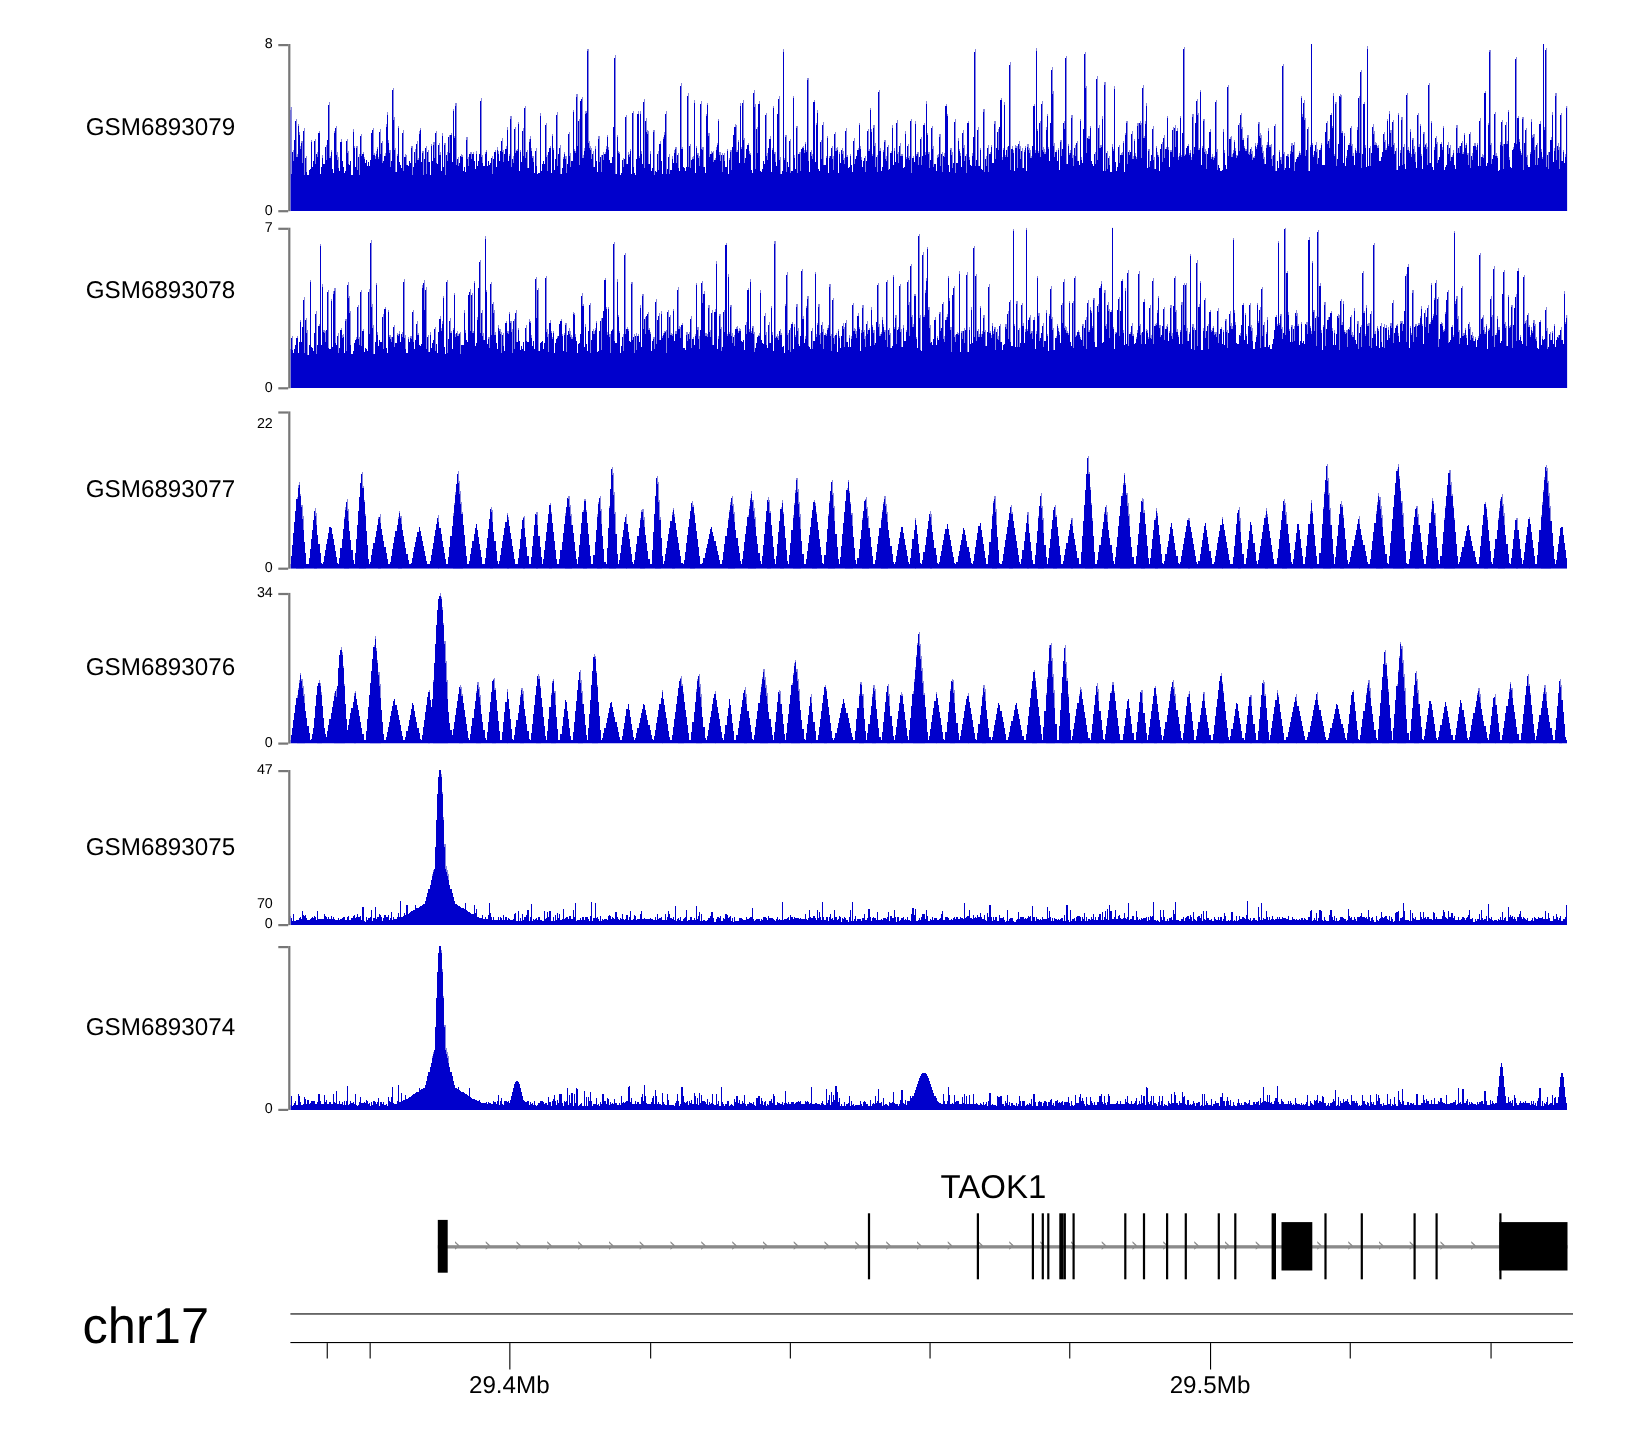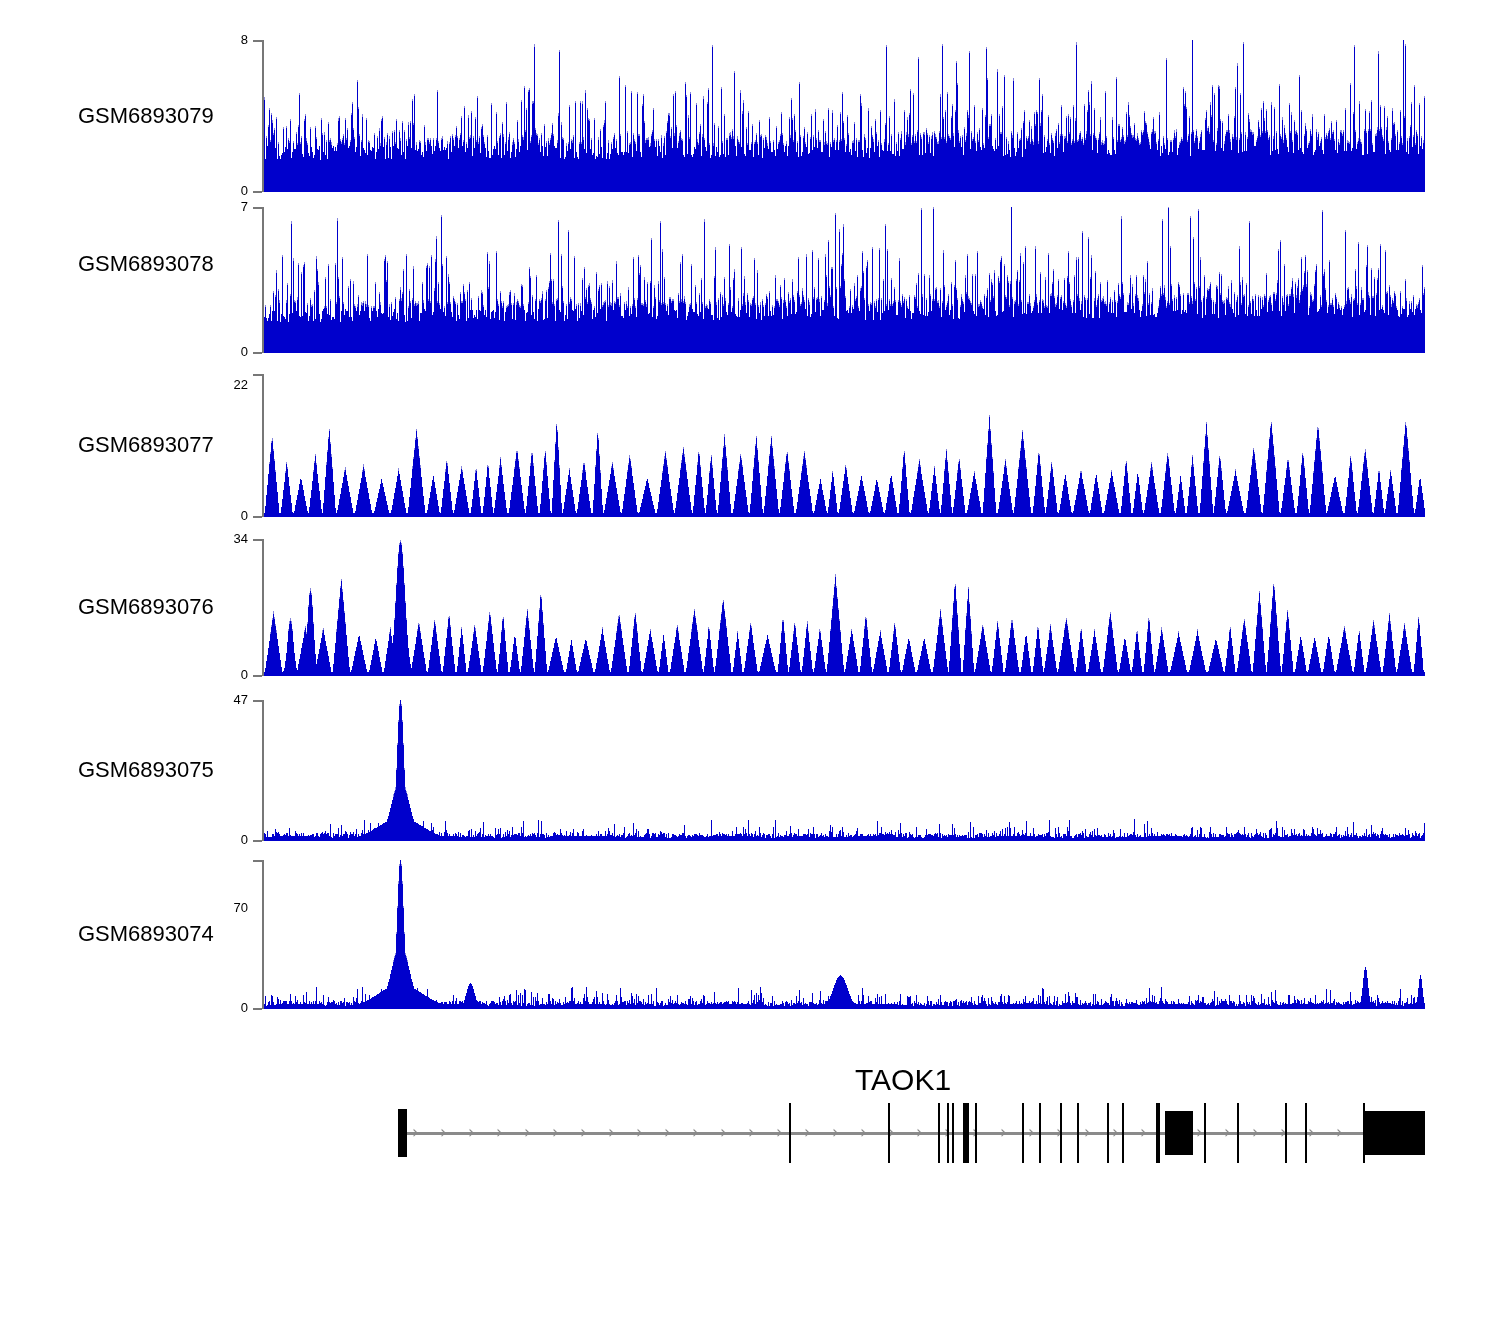--- a/index.html
+++ b/index.html
@@ -111,21 +111,21 @@
             <path d="M129.55,141V94.35 M130.55,141V90.72 M131.55,141V87.41 M132.55,141V67.72 M133.55,141V42.94 M134.55,141V20.04 M135.55,141V3.73 M136.55,141V-2.20 M137.55,141V3.73 M138.55,141V20.04 M139.55,141V42.94 M140.55,141V67.72 M141.55,141V87.41 M142.55,141V90.72 M143.55,141V94.35 " stroke="#8888DD" stroke-width="1" fill="none"></path>
             <path d="M0,141V132.94 M1,141V134.44 M2,141V136.94 M3,141V130.99 M4,141V137.37 M5,141V136.89 M6,141V136.76 M7,141V136.59 M8,141V134.24 M9,141V133.73 M10,141V135.81 M11,141V128.53 M12,141V132.05 M13,141V132.88 M14,141V131.71 M15,141V134.32 M16,141V136.32 M17,141V135.93 M18,141V135.68 M19,141V134.53 M20,141V133.98 M21,141V134.54 M22,141V133.03 M23,141V133.37 M24,141V136.04 M25,141V128.39 M26,141V135.42 M27,141V135.86 M28,141V135.80 M29,141V135.84 M30,141V135.80 M31,141V131.19 M32,141V133.13 M33,141V133.68 M34,141V135.80 M35,141V133.89 M36,141V135.80 M37,141V132.52 M38,141V135.87 M39,141V133.34 M40,141V135.90 M41,141V136.11 M42,141V136.05 M43,141V135.91 M44,141V134.91 M45,141V135.96 M46,141V135.02 M47,141V134.58 M48,141V133.50 M49,141V133.92 M50,141V136.72 M51,141V136.25 M52,141V133.22 M53,141V132.74 M54,141V136.43 M55,141V136.64 M56,141V134.25 M57,141V132.90 M58,141V131.74 M59,141V134.14 M60,141V133.32 M61,141V130.82 M62,141V133.52 M63,141V133.38 M64,141V133.05 M65,141V136.38 M66,141V124.10 M67,141V136.87 M68,141V137.84 M69,141V133.21 M70,141V136.05 M71,141V134.28 M72,141V134.48 M73,141V133.89 M74,141V127.64 M75,141V137.46 M76,141V134.87 M77,141V124.84 M78,141V135.78 M79,141V133.88 M80,141V133.57 M81,141V131.17 M82,141V132.08 M83,141V133.79 M84,141V137.65 M85,141V134.52 M86,141V131.72 M87,141V134.08 M88,141V133.58 M89,141V131.81 M90,141V136.38 M91,141V134.21 M92,141V129.37 M93,141V136.68 M94,141V133.90 M95,141V135.64 M96,141V135.71 M97,141V133.27 M98,141V130.02 M99,141V133.55 M100,141V119.51 M101,141V133.68 M102,141V133.21 M103,141V132.73 M104,141V130.09 M105,141V131.70 M106,141V122.61 M107,141V130.60 M108,141V130.03 M109,141V129.45 M110,141V128.34 M111,141V128.26 M112,141V127.65 M113,141V127.03 M114,141V122.55 M115,141V125.80 M116,141V125.18 M117,141V124.57 M118,141V123.97 M119,141V123.38 M120,141V122.81 M121,141V122.25 M122,141V121.71 M123,141V119.28 M124,141V115.83 M125,141V112.14 M126,141V108.28 M127,141V104.34 M128,141V100.39 M129,141V96.55 M130,141V92.92 M131,141V89.61 M132,141V69.92 M133,141V45.14 M134,141V22.24 M135,141V5.93 M136,141V0.00 M137,141V5.93 M138,141V22.24 M139,141V45.14 M140,141V69.92 M141,141V89.61 M142,141V92.92 M143,141V96.55 M144,141V100.39 M145,141V104.34 M146,141V108.28 M147,141V112.14 M148,141V115.83 M149,141V119.28 M150,141V121.71 M151,141V122.25 M152,141V122.81 M153,141V123.38 M154,141V123.97 M155,141V124.57 M156,141V125.18 M157,141V125.80 M158,141V126.41 M159,141V121.16 M160,141V127.65 M161,141V128.26 M162,141V128.86 M163,141V129.45 M164,141V130.03 M165,141V130.60 M166,141V131.16 M167,141V122.60 M168,141V130.01 M169,141V126.75 M170,141V133.21 M171,141V133.68 M172,141V134.13 M173,141V134.10 M174,141V134.96 M175,141V132.18 M176,141V135.71 M177,141V133.43 M178,141V135.81 M179,141V135.82 M180,141V131.92 M181,141V120.99 M182,141V129.61 M183,141V133.45 M184,141V135.93 M185,141V134.08 M186,141V136.08 M187,141V135.99 M188,141V135.99 M189,141V133.74 M190,141V136.37 M191,141V133.42 M192,141V134.47 M193,141V136.35 M194,141V132.18 M195,141V136.69 M196,141V133.43 M197,141V136.51 M198,141V134.78 M199,141V135.44 M200,141V136.48 M201,141V136.51 M202,141V136.38 M203,141V135.87 M204,141V130.99 M205,141V129.98 M206,141V137.19 M207,141V128.61 M208,141V137.16 M209,141V134.95 M210,141V137.12 M211,141V130.87 M212,141V136.22 M213,141V133.99 M214,141V133.48 M215,141V131.84 M216,141V127.52 M217,141V137.25 M218,141V133.79 M219,141V122.10 M220,141V137.29 M221,141V135.02 M222,141V136.25 M223,141V135.58 M224,141V134.12 M225,141V136.22 M226,141V133.91 M227,141V136.27 M228,141V136.15 M229,141V136.88 M230,141V137.62 M231,141V128.11 M232,141V135.27 M233,141V134.38 M234,141V129.03 M235,141V133.79 M236,141V127.74 M237,141V137.55 M238,141V136.96 M239,141V133.77 M240,141V137.30 M241,141V131.70 M242,141V136.04 M243,141V129.89 M244,141V134.19 M245,141V131.36 M246,141V136.55 M247,141V135.26 M248,141V126.55 M249,141V135.02 M250,141V134.22 M251,141V133.53 M252,141V133.95 M253,141V135.11 M254,141V132.75 M255,141V133.11 M256,141V135.61 M257,141V127.12 M258,141V133.44 M259,141V120.57 M260,141V137.03 M261,141V136.49 M262,141V136.67 M263,141V136.49 M264,141V134.60 M265,141V136.34 M266,141V133.77 M267,141V136.42 M268,141V133.29 M269,141V133.77 M270,141V133.44 M271,141V135.26 M272,141V136.88 M273,141V133.07 M274,141V120.13 M275,141V137.38 M276,141V134.38 M277,141V120.72 M278,141V134.18 M279,141V133.88 M280,141V135.14 M281,141V137.71 M282,141V133.02 M283,141V137.30 M284,141V135.30 M285,141V136.72 M286,141V135.51 M287,141V135.84 M288,141V135.98 M289,141V132.61 M290,141V131.81 M291,141V133.07 M292,141V135.13 M293,141V133.76 M294,141V134.51 M295,141V135.03 M296,141V128.76 M297,141V133.37 M298,141V135.24 M299,141V136.03 M300,141V134.82 M301,141V135.68 M302,141V130.64 M303,141V135.51 M304,141V136.20 M305,141V135.13 M306,141V131.67 M307,141V136.04 M308,141V133.44 M309,141V128.61 M310,141V136.02 M311,141V135.99 M312,141V135.86 M313,141V131.52 M314,141V133.10 M315,141V135.92 M316,141V135.80 M317,141V135.80 M318,141V130.64 M319,141V128.57 M320,141V135.82 M321,141V135.80 M322,141V134.82 M323,141V135.81 M324,141V135.82 M325,141V135.82 M326,141V135.81 M327,141V134.70 M328,141V135.83 M329,141V135.86 M330,141V136.00 M331,141V135.98 M332,141V133.80 M333,141V136.14 M334,141V130.64 M335,141V135.76 M336,141V134.48 M337,141V133.63 M338,141V136.15 M339,141V136.34 M340,141V136.45 M341,141V131.21 M342,141V136.39 M343,141V133.75 M344,141V128.34 M345,141V130.60 M346,141V134.55 M347,141V135.47 M348,141V133.29 M349,141V135.91 M350,141V124.07 M351,141V137.12 M352,141V135.56 M353,141V134.63 M354,141V136.22 M355,141V133.89 M356,141V137.08 M357,141V135.12 M358,141V134.71 M359,141V133.43 M360,141V126.93 M361,141V137.54 M362,141V136.53 M363,141V136.42 M364,141V133.58 M365,141V133.41 M366,141V136.20 M367,141V134.75 M368,141V136.43 M369,141V123.32 M370,141V135.48 M371,141V133.07 M372,141V129.30 M373,141V137.23 M374,141V130.55 M375,141V137.13 M376,141V135.94 M377,141V137.37 M378,141V137.37 M379,141V136.57 M380,141V134.90 M381,141V134.38 M382,141V133.14 M383,141V128.76 M384,141V129.17 M385,141V134.41 M386,141V137.80 M387,141V135.69 M388,141V133.45 M389,141V133.44 M390,141V134.33 M391,141V133.06 M392,141V137.11 M393,141V137.45 M394,141V134.40 M395,141V135.19 M396,141V130.69 M397,141V132.19 M398,141V134.22 M399,141V133.48 M400,141V133.13 M401,141V136.82 M402,141V134.32 M403,141V137.77 M404,141V133.35 M405,141V137.67 M406,141V137.61 M407,141V137.39 M408,141V134.21 M409,141V134.15 M410,141V134.77 M411,141V135.10 M412,141V136.10 M413,141V136.50 M414,141V136.46 M415,141V133.72 M416,141V135.17 M417,141V134.66 M418,141V133.32 M419,141V133.25 M420,141V125.36 M421,141V135.79 M422,141V137.72 M423,141V136.45 M424,141V135.41 M425,141V135.32 M426,141V135.79 M427,141V136.94 M428,141V135.46 M429,141V136.33 M430,141V133.57 M431,141V133.99 M432,141V133.69 M433,141V134.87 M434,141V136.24 M435,141V133.01 M436,141V134.94 M437,141V134.61 M438,141V134.61 M439,141V135.85 M440,141V136.68 M441,141V137.10 M442,141V135.69 M443,141V133.68 M444,141V136.51 M445,141V135.74 M446,141V136.01 M447,141V119.88 M448,141V136.30 M449,141V135.25 M450,141V135.08 M451,141V135.20 M452,141V134.41 M453,141V133.90 M454,141V135.94 M455,141V131.52 M456,141V133.78 M457,141V135.85 M458,141V133.31 M459,141V134.46 M460,141V134.32 M461,141V134.83 M462,141V134.33 M463,141V135.82 M464,141V134.48 M465,141V135.81 M466,141V135.81 M467,141V135.80 M468,141V130.74 M469,141V135.61 M470,141V135.95 M471,141V134.47 M472,141V126.93 M473,141V133.68 M474,141V134.27 M475,141V134.26 M476,141V132.70 M477,141V134.43 M478,141V136.09 M479,141V126.97 M480,141V134.19 M481,141V129.22 M482,141V133.20 M483,141V136.23 M484,141V120.23 M485,141V134.06 M486,141V136.13 M487,141V133.25 M488,141V134.04 M489,141V136.85 M490,141V133.58 M491,141V130.81 M492,141V135.87 M493,141V134.71 M494,141V136.27 M495,141V126.83 M496,141V133.37 M497,141V136.79 M498,141V135.06 M499,141V133.05 M500,141V133.83 M501,141V137.78 M502,141V134.85 M503,141V135.38 M504,141V134.06 M505,141V134.23 M506,141V135.96 M507,141V137.79 M508,141V133.81 M509,141V126.96 M510,141V137.56 M511,141V119.92 M512,141V137.42 M513,141V135.75 M514,141V133.08 M515,141V137.37 M516,141V135.24 M517,141V135.80 M518,141V135.52 M519,141V137.07 M520,141V134.77 M521,141V134.83 M522,141V130.62 M523,141V135.93 M524,141V136.05 M525,141V134.12 M526,141V126.14 M527,141V133.49 M528,141V137.48 M529,141V134.66 M530,141V133.49 M531,141V134.15 M532,141V134.24 M533,141V135.91 M534,141V128.90 M535,141V136.41 M536,141V136.06 M537,141V135.53 M538,141V136.30 M539,141V134.36 M540,141V134.22 M541,141V134.15 M542,141V135.39 M543,141V133.64 M544,141V128.79 M545,141V136.99 M546,141V132.66 M547,141V134.47 M548,141V134.44 M549,141V127.37 M550,141V133.55 M551,141V137.73 M552,141V133.84 M553,141V133.82 M554,141V136.98 M555,141V136.17 M556,141V134.91 M557,141V133.45 M558,141V136.32 M559,141V135.26 M560,141V136.60 M561,141V133.93 M562,141V136.23 M563,141V136.06 M564,141V136.94 M565,141V130.95 M566,141V125.42 M567,141V131.83 M568,141V126.80 M569,141V137.27 M570,141V136.85 M571,141V136.55 M572,141V134.37 M573,141V136.71 M574,141V133.56 M575,141V131.03 M576,141V130.46 M577,141V135.66 M578,141V127.49 M579,141V132.46 M580,141V137.03 M581,141V136.91 M582,141V135.21 M583,141V136.55 M584,141V133.49 M585,141V136.19 M586,141V134.78 M587,141V134.61 M588,141V136.68 M589,141V136.38 M590,141V135.46 M591,141V134.34 M592,141V130.54 M593,141V128.35 M594,141V136.15 M595,141V136.47 M596,141V133.98 M597,141V133.84 M598,141V134.23 M599,141V135.99 M600,141V136.01 M601,141V135.88 M602,141V136.08 M603,141V134.67 M604,141V133.55 M605,141V135.88 M606,141V133.78 M607,141V135.81 M608,141V135.87 M609,141V133.79 M610,141V134.98 M611,141V134.49 M612,141V135.82 M613,141V120.58 M614,141V134.71 M615,141V133.27 M616,141V132.89 M617,141V127.28 M618,141V134.40 M619,141V134.47 M620,141V135.20 M621,141V131.80 M622,141V134.36 M623,141V133.34 M624,141V134.44 M625,141V131.69 M626,141V133.84 M627,141V130.31 M628,141V133.53 M629,141V135.45 M630,141V135.37 M631,141V132.15 M632,141V136.57 M633,141V137.07 M634,141V130.09 M635,141V133.67 M636,141V123.06 M637,141V133.24 M638,141V137.03 M639,141V133.80 M640,141V136.00 M641,141V133.47 M642,141V133.31 M643,141V137.52 M644,141V137.43 M645,141V132.19 M646,141V134.37 M647,141V134.57 M648,141V133.90 M649,141V136.80 M650,141V137.82 M651,141V136.88 M652,141V127.18 M653,141V137.39 M654,141V135.12 M655,141V134.54 M656,141V134.96 M657,141V137.06 M658,141V137.82 M659,141V137.81 M660,141V136.58 M661,141V135.45 M662,141V128.89 M663,141V135.21 M664,141V133.57 M665,141V133.55 M666,141V133.82 M667,141V135.49 M668,141V134.99 M669,141V135.76 M670,141V134.17 M671,141V132.83 M672,141V133.65 M673,141V132.94 M674,141V137.35 M675,141V123.97 M676,141V133.30 M677,141V137.62 M678,141V133.66 M679,141V135.78 M680,141V135.27 M681,141V136.03 M682,141V135.10 M683,141V136.57 M684,141V133.58 M685,141V135.15 M686,141V135.42 M687,141V135.17 M688,141V124.32 M689,141V134.62 M690,141V128.20 M691,141V133.79 M692,141V137.19 M693,141V134.52 M694,141V137.30 M695,141V134.55 M696,141V135.70 M697,141V136.25 M698,141V135.34 M699,141V136.08 M700,141V135.41 M701,141V134.81 M702,141V134.87 M703,141V137.71 M704,141V132.27 M705,141V137.50 M706,141V122.49 M707,141V136.79 M708,141V137.83 M709,141V126.99 M710,141V137.67 M711,141V135.30 M712,141V135.25 M713,141V134.46 M714,141V137.09 M715,141V133.49 M716,141V133.13 M717,141V133.07 M718,141V133.69 M719,141V137.13 M720,141V134.00 M721,141V135.79 M722,141V129.63 M723,141V137.47 M724,141V133.33 M725,141V137.31 M726,141V135.60 M727,141V136.25 M728,141V133.24 M729,141V135.17 M730,141V130.55 M731,141V136.54 M732,141V133.23 M733,141V136.27 M734,141V136.36 M735,141V133.52 M736,141V131.01 M737,141V136.36 M738,141V129.32 M739,141V136.32 M740,141V133.79 M741,141V128.06 M742,141V135.73 M743,141V126.72 M744,141V136.03 M745,141V122.47 M746,141V128.48 M747,141V135.86 M748,141V135.81 M749,141V134.06 M750,141V126.88 M751,141V135.80 M752,141V135.81 M753,141V133.14 M754,141V132.03 M755,141V134.38 M756,141V135.81 M757,141V134.70 M758,141V129.69 M759,141V134.38 M760,141V135.45 M761,141V133.19 M762,141V120.83 M763,141V136.11 M764,141V135.90 M765,141V135.68 M766,141V133.14 M767,141V136.01 M768,141V136.18 M769,141V127.99 M770,141V133.78 M771,141V136.56 M772,141V135.56 M773,141V136.22 M774,141V134.46 M775,141V135.23 M776,141V134.99 M777,141V134.76 M778,141V133.69 M779,141V137.21 M780,141V133.58 M781,141V136.39 M782,141V133.01 M783,141V133.34 M784,141V132.42 M785,141V119.60 M786,141V136.15 M787,141V137.42 M788,141V136.51 M789,141V137.04 M790,141V137.80 M791,141V127.56 M792,141V134.07 M793,141V136.67 M794,141V127.40 M795,141V133.37 M796,141V137.04 M797,141V135.59 M798,141V137.52 M799,141V134.20 M800,141V134.44 M801,141V133.88 M802,141V136.33 M803,141V126.98 M804,141V130.96 M805,141V119.65 M806,141V136.20 M807,141V136.24 M808,141V137.58 M809,141V137.51 M810,141V135.55 M811,141V135.09 M812,141V133.85 M813,141V136.99 M814,141V134.46 M815,141V133.80 M816,141V132.59 M817,141V135.33 M818,141V131.43 M819,141V133.43 M820,141V137.61 M821,141V129.36 M822,141V135.87 M823,141V136.60 M824,141V137.44 M825,141V133.88 M826,141V132.46 M827,141V134.51 M828,141V131.19 M829,141V136.95 M830,141V128.51 M831,141V135.16 M832,141V136.16 M833,141V127.76 M834,141V134.91 M835,141V134.89 M836,141V136.38 M837,141V135.48 M838,141V136.92 M839,141V137.29 M840,141V133.77 M841,141V135.04 M842,141V136.58 M843,141V136.54 M844,141V133.27 M845,141V136.00 M846,141V133.80 M847,141V137.28 M848,141V135.50 M849,141V130.15 M850,141V133.04 M851,141V137.50 M852,141V137.10 M853,141V136.66 M854,141V137.04 M855,141V136.44 M856,141V128.81 M857,141V137.27 M858,141V135.95 M859,141V137.11 M860,141V133.18 M861,141V137.23 M862,141V136.78 M863,141V133.07 M864,141V135.65 M865,141V135.18 M866,141V133.66 M867,141V134.16 M868,141V135.05 M869,141V131.84 M870,141V119.08 M871,141V135.25 M872,141V136.77 M873,141V134.10 M874,141V137.16 M875,141V136.27 M876,141V134.93 M877,141V136.74 M878,141V136.53 M879,141V136.83 M880,141V124.20 M881,141V133.37 M882,141V136.51 M883,141V121.15 M884,141V136.48 M885,141V134.29 M886,141V135.73 M887,141V127.99 M888,141V133.29 M889,141V136.14 M890,141V133.69 M891,141V136.03 M892,141V135.82 M893,141V132.38 M894,141V135.81 M895,141V135.92 M896,141V135.81 M897,141V133.67 M898,141V135.10 M899,141V133.95 M900,141V135.11 M901,141V135.81 M902,141V133.61 M903,141V134.25 M904,141V134.61 M905,141V134.12 M906,141V135.84 M907,141V132.72 M908,141V136.09 M909,141V136.01 M910,141V136.25 M911,141V133.60 M912,141V135.14 M913,141V135.60 M914,141V136.38 M915,141V135.75 M916,141V136.33 M917,141V135.72 M918,141V136.70 M919,141V134.61 M920,141V134.27 M921,141V136.46 M922,141V134.93 M923,141V135.77 M924,141V136.73 M925,141V136.17 M926,141V133.63 M927,141V128.16 M928,141V127.14 M929,141V137.30 M930,141V136.40 M931,141V134.54 M932,141V136.81 M933,141V130.44 M934,141V137.23 M935,141V134.28 M936,141V127.41 M937,141V128.48 M938,141V136.78 M939,141V136.94 M940,141V133.56 M941,141V136.71 M942,141V137.66 M943,141V136.83 M944,141V137.70 M945,141V131.64 M946,141V127.34 M947,141V133.87 M948,141V136.62 M949,141V133.06 M950,141V137.00 M951,141V134.24 M952,141V136.97 M953,141V137.48 M954,141V136.79 M955,141V134.02 M956,141V133.54 M957,141V134.80 M958,141V135.20 M959,141V135.08 M960,141V137.19 M961,141V136.25 M962,141V126.70 M963,141V132.96 M964,141V134.26 M965,141V134.01 M966,141V136.56 M967,141V133.40 M968,141V135.33 M969,141V137.01 M970,141V133.85 M971,141V133.94 M972,141V133.48 M973,141V132.39 M974,141V130.44 M975,141V133.38 M976,141V133.65 M977,141V134.94 M978,141V133.69 M979,141V135.40 M980,141V126.82 M981,141V134.01 M982,141V137.47 M983,141V134.88 M984,141V133.36 M985,141V136.71 M986,141V137.81 M987,141V133.03 M988,141V136.41 M989,141V137.02 M990,141V135.13 M991,141V134.41 M992,141V129.04 M993,141V133.25 M994,141V134.92 M995,141V133.82 M996,141V132.32 M997,141V135.70 M998,141V136.55 M999,141V132.73 M1000,141V137.72 M1001,141V133.34 M1002,141V135.32 M1003,141V137.85 M1004,141V137.70 M1005,141V130.42 M1006,141V129.35 M1007,141V128.14 M1008,141V137.49 M1009,141V134.24 M1010,141V134.62 M1011,141V133.25 M1012,141V121.29 M1013,141V128.10 M1014,141V136.19 M1015,141V136.29 M1016,141V136.78 M1017,141V137.37 M1018,141V127.11 M1019,141V137.11 M1020,141V129.97 M1021,141V134.86 M1022,141V135.24 M1023,141V134.08 M1024,141V136.78 M1025,141V136.25 M1026,141V136.41 M1027,141V129.17 M1028,141V133.47 M1029,141V135.42 M1030,141V129.17 M1031,141V134.69 M1032,141V133.58 M1033,141V135.54 M1034,141V133.88 M1035,141V133.24 M1036,141V135.82 M1037,141V135.07 M1038,141V135.91 M1039,141V129.01 M1040,141V130.02 M1041,141V135.80 M1042,141V133.90 M1043,141V135.82 M1044,141V135.22 M1045,141V135.79 M1046,141V135.84 M1047,141V133.18 M1048,141V126.95 M1049,141V128.91 M1050,141V134.06 M1051,141V134.92 M1052,141V135.74 M1053,141V128.11 M1054,141V133.81 M1055,141V133.99 M1056,141V130.20 M1057,141V134.30 M1058,141V133.12 M1059,141V136.50 M1060,141V136.56 M1061,141V136.40 M1062,141V133.76 M1063,141V136.23 M1064,141V135.95 M1065,141V135.51 M1066,141V133.19 M1067,141V134.29 M1068,141V136.57 M1069,141V134.19 M1070,141V133.58 M1071,141V132.22 M1072,141V127.31 M1073,141V135.88 M1074,141V135.47 M1075,141V134.48 M1076,141V137.78 M1077,141V135.19 M1078,141V137.07 M1079,141V135.29 M1080,141V135.84 M1081,141V130.66 M1082,141V136.11 M1083,141V126.84 M1084,141V134.28 M1085,141V136.60 M1086,141V135.08 M1087,141V132.78 M1088,141V137.18 M1089,141V122.26 M1090,141V134.82 M1091,141V135.49 M1092,141V133.20 M1093,141V136.18 M1094,141V137.53 M1095,141V136.40 M1096,141V136.09 M1097,141V137.47 M1098,141V135.49 M1099,141V136.39 M1100,141V133.39 M1101,141V136.06 M1102,141V129.30 M1103,141V136.53 M1104,141V134.99 M1105,141V133.50 M1106,141V136.98 M1107,141V124.53 M1108,141V133.88 M1109,141V131.67 M1110,141V134.02 M1111,141V133.10 M1112,141V135.57 M1113,141V133.74 M1114,141V135.32 M1115,141V137.61 M1116,141V133.90 M1117,141V131.10 M1118,141V128.35 M1119,141V133.78 M1120,141V135.07 M1121,141V133.71 M1122,141V134.86 M1123,141V135.27 M1124,141V136.72 M1125,141V134.11 M1126,141V137.59 M1127,141V137.44 M1128,141V136.50 M1129,141V134.10 M1130,141V137.26 M1131,141V133.55 M1132,141V134.84 M1133,141V135.46 M1134,141V135.84 M1135,141V133.33 M1136,141V134.62 M1137,141V134.57 M1138,141V133.60 M1139,141V135.18 M1140,141V135.58 M1141,141V128.19 M1142,141V135.44 M1143,141V135.01 M1144,141V130.13 M1145,141V134.15 M1146,141V137.54 M1147,141V136.85 M1148,141V133.01 M1149,141V135.36 M1150,141V135.54 M1151,141V130.76 M1152,141V133.31 M1153,141V136.06 M1154,141V134.33 M1155,141V132.77 M1156,141V137.54 M1157,141V135.81 M1158,141V135.39 M1159,141V133.29 M1160,141V122.88 " stroke="#0000CC" stroke-width="1" fill="none"></path>
           </svg>
         </div>
       </div>
       <div class="track" style="top: 0px;">
         <div class="track-label" style="top: 923px;">GSM6893074</div>
         <div class="axis-line" style="left: 262px; top: 860px; height: 149px;"></div>
         <div class="axis-tick" style="left: 253px; top: 860px;"></div>
         <div class="axis-tick" style="left: 253px; top: 1008px;"></div>
-        <div class="axis-num" style="left: 200px; width: 48px; top: 901px;">70</div>
+        <div class="axis-num" style="left: 200px; width: 48px; top: 814px;">70</div>
         <div class="axis-num" style="left: 200px; width: 48px; top: 1001px;">0</div>
         <div class="plot" style="top: 860px; height: 149px;">
           <svg width="1161" height="149" shape-rendering="crispEdges">
             <path d="M129.55,149V99.86 M130.55,149V96.03 M131.55,149V92.53 M132.55,149V71.72 M133.55,149V45.52 M134.55,149V21.31 M135.55,149V4.06 M136.55,149V-2.20 M137.55,149V4.06 M138.55,149V21.31 M139.55,149V45.52 M140.55,149V71.72 M141.55,149V92.53 M142.55,149V96.03 M143.55,149V99.86 " stroke="#8888DD" stroke-width="1" fill="none"></path>
             <path d="M0,149V144.42 M1,149V136.02 M2,149V145.53 M3,149V144.76 M4,149V142.38 M5,149V140.76 M6,149V144.60 M7,149V134.84 M8,149V136.06 M9,149V142.09 M10,149V144.76 M11,149V144.52 M12,149V143.80 M13,149V137.30 M14,149V139.48 M15,149V143.93 M16,149V140.14 M17,149V144.01 M18,149V143.13 M19,149V141.31 M20,149V140.99 M21,149V140.67 M22,149V141.24 M23,149V143.72 M24,149V143.67 M25,149V141.42 M26,149V134.26 M27,149V141.19 M28,149V143.69 M29,149V143.26 M30,149V143.58 M31,149V135.83 M32,149V142.14 M33,149V140.22 M34,149V143.58 M35,149V143.56 M36,149V141.91 M37,149V143.64 M38,149V143.65 M39,149V134.69 M40,149V141.89 M41,149V142.87 M42,149V132.05 M43,149V143.94 M44,149V144.09 M45,149V141.36 M46,149V144.08 M47,149V141.91 M48,149V144.34 M49,149V141.07 M50,149V144.29 M51,149V140.84 M52,149V127.11 M53,149V144.28 M54,149V143.99 M55,149V140.95 M56,149V142.75 M57,149V141.78 M58,149V143.71 M59,149V134.80 M60,149V144.75 M61,149V145.58 M62,149V144.75 M63,149V142.27 M64,149V136.91 M65,149V142.38 M66,149V142.58 M67,149V142.06 M68,149V142.45 M69,149V140.14 M70,149V140.96 M71,149V143.94 M72,149V143.03 M73,149V145.19 M74,149V141.87 M75,149V144.73 M76,149V140.86 M77,149V141.38 M78,149V143.36 M79,149V141.76 M80,149V137.87 M81,149V145.78 M82,149V141.82 M83,149V142.25 M84,149V143.33 M85,149V141.99 M86,149V144.90 M87,149V143.20 M88,149V145.30 M89,149V137.47 M90,149V141.36 M91,149V141.97 M92,149V137.62 M93,149V128.56 M94,149V142.53 M95,149V143.83 M96,149V143.26 M97,149V140.98 M98,149V126.71 M99,149V142.24 M100,149V141.79 M101,149V133.84 M102,149V140.83 M103,149V140.31 M104,149V139.78 M105,149V135.24 M106,149V138.65 M107,149V138.07 M108,149V137.46 M109,149V136.85 M110,149V136.22 M111,149V135.58 M112,149V134.94 M113,149V134.29 M114,149V133.64 M115,149V132.98 M116,149V132.34 M117,149V128.67 M118,149V131.06 M119,149V130.43 M120,149V129.82 M121,149V129.23 M122,149V128.66 M123,149V126.10 M124,149V122.45 M125,149V118.55 M126,149V114.47 M127,149V110.30 M128,149V106.13 M129,149V102.06 M130,149V98.23 M131,149V94.73 M132,149V73.92 M133,149V47.72 M134,149V23.51 M135,149V6.26 M136,149V0.00 M137,149V6.26 M138,149V23.51 M139,149V47.72 M140,149V73.92 M141,149V94.73 M142,149V98.23 M143,149V102.06 M144,149V106.13 M145,149V110.30 M146,149V114.47 M147,149V118.55 M148,149V122.45 M149,149V126.10 M150,149V128.66 M151,149V129.23 M152,149V129.82 M153,149V127.80 M154,149V131.06 M155,149V131.69 M156,149V132.34 M157,149V132.98 M158,149V133.64 M159,149V134.17 M160,149V134.94 M161,149V135.58 M162,149V136.22 M163,149V129.43 M164,149V137.46 M165,149V138.07 M166,149V138.65 M167,149V139.23 M168,149V139.78 M169,149V140.31 M170,149V140.83 M171,149V141.32 M172,149V139.76 M173,149V142.18 M174,149V142.67 M175,149V143.08 M176,149V143.09 M177,149V142.45 M178,149V141.89 M179,149V143.57 M180,149V141.62 M181,149V142.39 M182,149V142.29 M183,149V143.82 M184,149V143.60 M185,149V141.32 M186,149V142.21 M187,149V144.00 M188,149V140.65 M189,149V135.17 M190,149V144.10 M191,149V141.35 M192,149V138.38 M193,149V143.92 M194,149V144.45 M195,149V140.74 M196,149V140.70 M197,149V142.23 M198,149V141.01 M199,149V142.56 M200,149V139.83 M201,149V136.48 M202,149V132.74 M203,149V129.01 M204,149V125.80 M205,149V123.61 M206,149V122.84 M207,149V123.61 M208,149V125.80 M209,149V129.01 M210,149V132.74 M211,149V136.48 M212,149V139.83 M213,149V140.96 M214,149V141.74 M215,149V141.40 M216,149V140.82 M217,149V144.36 M218,149V141.78 M219,149V143.19 M220,149V142.59 M221,149V144.37 M222,149V141.27 M223,149V144.88 M224,149V145.58 M225,149V144.39 M226,149V142.62 M227,149V141.15 M228,149V141.25 M229,149V140.89 M230,149V141.65 M231,149V143.91 M232,149V143.04 M233,149V142.90 M234,149V144.74 M235,149V136.99 M236,149V141.82 M237,149V145.16 M238,149V141.31 M239,149V139.33 M240,149V135.72 M241,149V140.77 M242,149V144.52 M243,149V139.84 M244,149V142.93 M245,149V134.82 M246,149V134.29 M247,149V142.71 M248,149V145.30 M249,149V141.25 M250,149V142.21 M251,149V140.80 M252,149V129.53 M253,149V144.63 M254,149V135.45 M255,149V143.12 M256,149V133.35 M257,149V145.69 M258,149V134.90 M259,149V142.74 M260,149V129.18 M261,149V129.90 M262,149V145.69 M263,149V144.33 M264,149V143.33 M265,149V142.91 M266,149V145.34 M267,149V131.71 M268,149V145.19 M269,149V137.47 M270,149V145.53 M271,149V137.26 M272,149V141.02 M273,149V132.52 M274,149V140.76 M275,149V145.34 M276,149V143.51 M277,149V143.81 M278,149V138.38 M279,149V144.42 M280,149V143.93 M281,149V145.48 M282,149V142.24 M283,149V143.62 M284,149V134.40 M285,149V134.49 M286,149V140.80 M287,149V143.66 M288,149V138.32 M289,149V138.85 M290,149V144.54 M291,149V141.48 M292,149V143.68 M293,149V142.28 M294,149V143.42 M295,149V139.14 M296,149V142.93 M297,149V144.68 M298,149V144.50 M299,149V142.40 M300,149V144.49 M301,149V136.62 M302,149V142.58 M303,149V141.53 M304,149V142.55 M305,149V141.47 M306,149V141.17 M307,149V128.24 M308,149V127.37 M309,149V141.41 M310,149V137.91 M311,149V143.62 M312,149V143.76 M313,149V143.25 M314,149V140.86 M315,149V143.57 M316,149V142.02 M317,149V143.58 M318,149V143.65 M319,149V137.71 M320,149V134.31 M321,149V141.10 M322,149V126.55 M323,149V136.61 M324,149V142.47 M325,149V143.57 M326,149V143.59 M327,149V143.69 M328,149V141.93 M329,149V138.54 M330,149V136.54 M331,149V143.87 M332,149V131.01 M333,149V136.66 M334,149V143.78 M335,149V142.19 M336,149V143.87 M337,149V144.32 M338,149V133.20 M339,149V141.39 M340,149V143.99 M341,149V144.54 M342,149V144.18 M343,149V134.40 M344,149V139.67 M345,149V144.36 M346,149V144.78 M347,149V144.86 M348,149V144.44 M349,149V145.48 M350,149V143.02 M351,149V140.92 M352,149V134.73 M353,149V141.16 M354,149V145.25 M355,149V143.92 M356,149V127.86 M357,149V136.59 M358,149V141.54 M359,149V142.32 M360,149V141.44 M361,149V141.00 M362,149V144.67 M363,149V140.85 M364,149V142.50 M365,149V139.93 M366,149V143.73 M367,149V133.31 M368,149V136.04 M369,149V143.41 M370,149V138.63 M371,149V144.52 M372,149V133.69 M373,149V142.75 M374,149V135.52 M375,149V140.75 M376,149V140.61 M377,149V141.75 M378,149V143.93 M379,149V139.37 M380,149V144.71 M381,149V141.56 M382,149V143.82 M383,149V143.08 M384,149V134.59 M385,149V143.50 M386,149V144.46 M387,149V134.36 M388,149V144.09 M389,149V140.66 M390,149V145.66 M391,149V145.52 M392,149V128.07 M393,149V141.51 M394,149V143.40 M395,149V145.27 M396,149V143.36 M397,149V141.15 M398,149V140.89 M399,149V145.70 M400,149V144.75 M401,149V143.40 M402,149V144.93 M403,149V145.12 M404,149V138.71 M405,149V141.66 M406,149V136.13 M407,149V142.59 M408,149V139.88 M409,149V143.66 M410,149V143.25 M411,149V140.62 M412,149V142.93 M413,149V135.36 M414,149V144.04 M415,149V145.27 M416,149V143.75 M417,149V141.70 M418,149V143.03 M419,149V142.50 M420,149V144.06 M421,149V141.48 M422,149V144.21 M423,149V145.05 M424,149V138.56 M425,149V138.55 M426,149V136.48 M427,149V143.51 M428,149V138.37 M429,149V140.64 M430,149V144.77 M431,149V141.99 M432,149V140.64 M433,149V145.00 M434,149V143.72 M435,149V144.23 M436,149V140.90 M437,149V139.03 M438,149V142.64 M439,149V134.60 M440,149V136.44 M441,149V144.52 M442,149V144.36 M443,149V141.48 M444,149V142.97 M445,149V142.96 M446,149V143.85 M447,149V142.12 M448,149V144.11 M449,149V142.86 M450,149V132.13 M451,149V143.09 M452,149V143.73 M453,149V141.78 M454,149V143.99 M455,149V143.22 M456,149V141.74 M457,149V141.64 M458,149V143.68 M459,149V142.83 M460,149V141.86 M461,149V141.52 M462,149V141.24 M463,149V141.73 M464,149V141.29 M465,149V143.59 M466,149V143.56 M467,149V143.57 M468,149V140.96 M469,149V142.04 M470,149V140.69 M471,149V141.74 M472,149V143.60 M473,149V142.44 M474,149V128.05 M475,149V143.63 M476,149V143.63 M477,149V142.59 M478,149V142.75 M479,149V143.61 M480,149V143.79 M481,149V143.83 M482,149V144.33 M483,149V143.08 M484,149V140.69 M485,149V143.82 M486,149V144.54 M487,149V130.06 M488,149V143.16 M489,149V139.78 M490,149V135.38 M491,149V144.13 M492,149V132.51 M493,149V141.74 M494,149V135.38 M495,149V140.28 M496,149V127.11 M497,149V132.85 M498,149V141.78 M499,149V138.18 M500,149V145.25 M501,149V143.63 M502,149V145.42 M503,149V145.57 M504,149V141.53 M505,149V145.62 M506,149V143.33 M507,149V142.94 M508,149V136.29 M509,149V145.72 M510,149V141.36 M511,149V144.82 M512,149V143.52 M513,149V145.23 M514,149V144.65 M515,149V144.91 M516,149V144.39 M517,149V144.38 M518,149V141.22 M519,149V143.21 M520,149V145.60 M521,149V141.80 M522,149V141.36 M523,149V141.64 M524,149V143.67 M525,149V143.25 M526,149V145.56 M527,149V139.89 M528,149V145.36 M529,149V143.32 M530,149V142.70 M531,149V144.05 M532,149V136.26 M533,149V143.10 M534,149V140.94 M535,149V129.83 M536,149V142.75 M537,149V141.80 M538,149V145.34 M539,149V138.08 M540,149V144.40 M541,149V143.22 M542,149V143.56 M543,149V144.29 M544,149V145.74 M545,149V141.55 M546,149V142.36 M547,149V141.68 M548,149V132.67 M549,149V142.50 M550,149V143.81 M551,149V144.03 M552,149V143.47 M553,149V145.37 M554,149V143.72 M555,149V140.07 M556,149V131.04 M557,149V142.93 M558,149V143.69 M559,149V139.57 M560,149V144.36 M561,149V140.97 M562,149V140.66 M563,149V141.14 M564,149V136.47 M565,149V138.53 M566,149V136.26 M567,149V133.75 M568,149V131.05 M569,149V128.25 M570,149V125.45 M571,149V122.77 M572,149V120.34 M573,149V118.30 M574,149V116.74 M575,149V115.77 M576,149V115.44 M577,149V115.77 M578,149V116.74 M579,149V118.30 M580,149V120.34 M581,149V122.77 M582,149V125.45 M583,149V128.25 M584,149V131.05 M585,149V133.75 M586,149V136.26 M587,149V138.53 M588,149V140.51 M589,149V142.20 M590,149V143.03 M591,149V142.65 M592,149V143.96 M593,149V143.76 M594,149V134.67 M595,149V141.34 M596,149V144.00 M597,149V140.66 M598,149V127.81 M599,149V135.45 M600,149V143.54 M601,149V143.72 M602,149V142.99 M603,149V143.38 M604,149V135.60 M605,149V142.05 M606,149V141.11 M607,149V140.83 M608,149V143.56 M609,149V143.59 M610,149V143.58 M611,149V137.67 M612,149V142.33 M613,149V134.16 M614,149V143.56 M615,149V136.71 M616,149V143.73 M617,149V135.85 M618,149V143.60 M619,149V143.67 M620,149V143.86 M621,149V134.22 M622,149V143.88 M623,149V143.86 M624,149V142.61 M625,149V143.62 M626,149V144.14 M627,149V143.09 M628,149V143.55 M629,149V144.13 M630,149V142.04 M631,149V144.21 M632,149V143.84 M633,149V142.09 M634,149V145.08 M635,149V141.12 M636,149V134.02 M637,149V144.96 M638,149V143.74 M639,149V144.74 M640,149V144.85 M641,149V144.50 M642,149V145.44 M643,149V136.26 M644,149V137.01 M645,149V137.16 M646,149V136.24 M647,149V143.76 M648,149V143.32 M649,149V145.63 M650,149V140.67 M651,149V143.06 M652,149V135.43 M653,149V144.41 M654,149V141.96 M655,149V145.12 M656,149V142.65 M657,149V144.39 M658,149V144.99 M659,149V145.07 M660,149V142.66 M661,149V145.74 M662,149V144.03 M663,149V136.12 M664,149V140.79 M665,149V145.37 M666,149V141.11 M667,149V140.81 M668,149V145.64 M669,149V144.19 M670,149V143.88 M671,149V144.55 M672,149V142.40 M673,149V143.75 M674,149V139.29 M675,149V145.32 M676,149V134.85 M677,149V141.51 M678,149V145.33 M679,149V145.33 M680,149V141.54 M681,149V141.12 M682,149V141.74 M683,149V141.80 M684,149V145.50 M685,149V143.09 M686,149V141.02 M687,149V141.71 M688,149V145.78 M689,149V141.40 M690,149V141.40 M691,149V140.40 M692,149V138.68 M693,149V144.94 M694,149V142.39 M695,149V145.62 M696,149V140.94 M697,149V139.73 M698,149V143.04 M699,149V141.42 M700,149V142.72 M701,149V142.18 M702,149V140.90 M703,149V144.89 M704,149V141.63 M705,149V141.43 M706,149V141.59 M707,149V137.23 M708,149V142.57 M709,149V145.09 M710,149V141.31 M711,149V144.41 M712,149V145.17 M713,149V144.90 M714,149V135.64 M715,149V142.54 M716,149V143.09 M717,149V137.34 M718,149V134.91 M719,149V141.10 M720,149V138.41 M721,149V140.67 M722,149V143.91 M723,149V145.72 M724,149V137.70 M725,149V143.99 M726,149V144.97 M727,149V137.38 M728,149V141.13 M729,149V142.66 M730,149V144.20 M731,149V141.71 M732,149V144.16 M733,149V144.53 M734,149V142.22 M735,149V141.97 M736,149V136.07 M737,149V134.11 M738,149V142.11 M739,149V144.08 M740,149V136.27 M741,149V142.50 M742,149V144.12 M743,149V141.53 M744,149V134.73 M745,149V136.21 M746,149V143.70 M747,149V143.59 M748,149V143.59 M749,149V143.26 M750,149V143.68 M751,149V142.84 M752,149V141.06 M753,149V143.57 M754,149V143.56 M755,149V140.87 M756,149V143.56 M757,149V143.25 M758,149V143.67 M759,149V139.43 M760,149V141.60 M761,149V136.44 M762,149V142.96 M763,149V143.39 M764,149V143.45 M765,149V140.78 M766,149V143.49 M767,149V142.31 M768,149V141.30 M769,149V137.94 M770,149V144.23 M771,149V143.88 M772,149V141.19 M773,149V143.83 M774,149V135.42 M775,149V143.09 M776,149V136.07 M777,149V144.41 M778,149V128.20 M779,149V129.39 M780,149V141.69 M781,149V143.81 M782,149V140.95 M783,149V136.67 M784,149V144.71 M785,149V136.11 M786,149V142.56 M787,149V144.05 M788,149V145.44 M789,149V142.12 M790,149V136.07 M791,149V144.51 M792,149V140.80 M793,149V136.69 M794,149V145.53 M795,149V143.74 M796,149V144.79 M797,149V145.48 M798,149V140.65 M799,149V143.18 M800,149V143.23 M801,149V134.10 M802,149V142.75 M803,149V142.34 M804,149V132.42 M805,149V135.86 M806,149V142.90 M807,149V144.67 M808,149V140.96 M809,149V143.04 M810,149V142.58 M811,149V132.71 M812,149V136.97 M813,149V136.60 M814,149V144.04 M815,149V144.72 M816,149V139.82 M817,149V144.80 M818,149V143.28 M819,149V144.19 M820,149V143.34 M821,149V141.06 M822,149V142.67 M823,149V145.18 M824,149V142.98 M825,149V142.60 M826,149V141.87 M827,149V145.55 M828,149V144.42 M829,149V134.38 M830,149V145.18 M831,149V134.25 M832,149V144.19 M833,149V140.68 M834,149V142.29 M835,149V144.55 M836,149V144.79 M837,149V139.02 M838,149V145.05 M839,149V143.70 M840,149V143.48 M841,149V140.84 M842,149V142.41 M843,149V142.60 M844,149V142.65 M845,149V145.48 M846,149V137.20 M847,149V134.02 M848,149V140.82 M849,149V141.17 M850,149V145.78 M851,149V141.10 M852,149V137.67 M853,149V140.80 M854,149V144.47 M855,149V139.60 M856,149V145.65 M857,149V141.65 M858,149V144.33 M859,149V145.64 M860,149V145.56 M861,149V143.04 M862,149V138.97 M863,149V142.76 M864,149V144.48 M865,149V142.29 M866,149V144.40 M867,149V142.11 M868,149V141.64 M869,149V142.72 M870,149V143.45 M871,149V142.77 M872,149V139.80 M873,149V144.18 M874,149V144.80 M875,149V144.87 M876,149V142.25 M877,149V143.60 M878,149V141.49 M879,149V141.92 M880,149V141.11 M881,149V144.15 M882,149V137.85 M883,149V142.72 M884,149V141.51 M885,149V128.45 M886,149V140.54 M887,149V141.66 M888,149V135.26 M889,149V142.20 M890,149V135.60 M891,149V142.75 M892,149V141.76 M893,149V143.76 M894,149V143.56 M895,149V141.01 M896,149V138.25 M897,149V127.22 M898,149V141.48 M899,149V143.47 M900,149V143.50 M901,149V139.38 M902,149V140.98 M903,149V142.13 M904,149V143.59 M905,149V143.79 M906,149V143.58 M907,149V140.95 M908,149V143.70 M909,149V140.69 M910,149V142.35 M911,149V144.12 M912,149V143.89 M913,149V144.18 M914,149V138.54 M915,149V142.50 M916,149V143.90 M917,149V143.44 M918,149V144.19 M919,149V142.51 M920,149V144.40 M921,149V143.74 M922,149V144.36 M923,149V143.58 M924,149V141.82 M925,149V135.76 M926,149V145.35 M927,149V141.07 M928,149V142.82 M929,149V143.71 M930,149V144.92 M931,149V140.27 M932,149V141.35 M933,149V139.82 M934,149V135.34 M935,149V142.65 M936,149V140.94 M937,149V142.19 M938,149V136.75 M939,149V137.17 M940,149V142.94 M941,149V142.77 M942,149V145.45 M943,149V144.13 M944,149V142.65 M945,149V145.45 M946,149V143.02 M947,149V141.64 M948,149V139.37 M949,149V141.25 M950,149V130.53 M951,149V145.62 M952,149V144.69 M953,149V137.49 M954,149V145.29 M955,149V140.72 M956,149V142.60 M957,149V139.44 M958,149V141.45 M959,149V140.77 M960,149V140.72 M961,149V139.46 M962,149V141.40 M963,149V143.66 M964,149V144.96 M965,149V135.37 M966,149V141.24 M967,149V140.90 M968,149V142.86 M969,149V141.13 M970,149V142.40 M971,149V145.70 M972,149V144.20 M973,149V145.72 M974,149V144.25 M975,149V135.30 M976,149V141.11 M977,149V144.06 M978,149V144.43 M979,149V141.90 M980,149V142.84 M981,149V145.70 M982,149V135.42 M983,149V141.96 M984,149V143.92 M985,149V142.14 M986,149V144.65 M987,149V134.87 M988,149V140.86 M989,149V135.64 M990,149V138.17 M991,149V143.33 M992,149V143.62 M993,149V145.22 M994,149V142.48 M995,149V144.84 M996,149V144.16 M997,149V134.27 M998,149V143.34 M999,149V143.27 M1000,149V139.20 M1001,149V145.37 M1002,149V143.90 M1003,149V144.65 M1004,149V136.98 M1005,149V143.60 M1006,149V145.51 M1007,149V132.15 M1008,149V139.94 M1009,149V141.58 M1010,149V143.49 M1011,149V129.94 M1012,149V141.09 M1013,149V144.35 M1014,149V144.68 M1015,149V144.65 M1016,149V141.77 M1017,149V144.60 M1018,149V142.66 M1019,149V142.37 M1020,149V143.76 M1021,149V142.94 M1022,149V144.18 M1023,149V144.31 M1024,149V134.63 M1025,149V134.53 M1026,149V144.38 M1027,149V144.14 M1028,149V142.79 M1029,149V142.70 M1030,149V135.73 M1031,149V140.18 M1032,149V142.97 M1033,149V139.24 M1034,149V140.48 M1035,149V141.35 M1036,149V143.65 M1037,149V139.88 M1038,149V143.58 M1039,149V143.31 M1040,149V138.39 M1041,149V143.56 M1042,149V143.62 M1043,149V143.56 M1044,149V141.06 M1045,149V141.71 M1046,149V138.16 M1047,149V141.66 M1048,149V143.08 M1049,149V142.66 M1050,149V143.76 M1051,149V135.21 M1052,149V143.79 M1053,149V143.27 M1054,149V143.87 M1055,149V142.78 M1056,149V142.72 M1057,149V141.47 M1058,149V142.02 M1059,149V140.44 M1060,149V144.23 M1061,149V143.19 M1062,149V129.44 M1063,149V142.83 M1064,149V142.22 M1065,149V144.03 M1066,149V130.24 M1067,149V143.09 M1068,149V142.82 M1069,149V140.83 M1070,149V139.37 M1071,149V144.98 M1072,149V141.86 M1073,149V143.32 M1074,149V141.65 M1075,149V142.61 M1076,149V144.01 M1077,149V143.50 M1078,149V144.95 M1079,149V142.22 M1080,149V143.52 M1081,149V141.62 M1082,149V141.77 M1083,149V140.99 M1084,149V140.91 M1085,149V143.96 M1086,149V131.72 M1087,149V140.73 M1088,149V144.85 M1089,149V144.26 M1090,149V144.47 M1091,149V140.44 M1092,149V143.46 M1093,149V140.99 M1094,149V142.47 M1095,149V143.46 M1096,149V142.39 M1097,149V136.48 M1098,149V127.83 M1099,149V117.91 M1100,149V109.75 M1101,149V106.56 M1102,149V109.75 M1103,149V117.91 M1104,149V127.83 M1105,149V136.48 M1106,149V142.39 M1107,149V137.22 M1108,149V141.52 M1109,149V140.65 M1110,149V142.76 M1111,149V139.89 M1112,149V145.54 M1113,149V135.14 M1114,149V137.89 M1115,149V142.46 M1116,149V144.48 M1117,149V142.63 M1118,149V140.70 M1119,149V142.82 M1120,149V143.03 M1121,149V141.99 M1122,149V143.08 M1123,149V140.75 M1124,149V142.98 M1125,149V142.97 M1126,149V142.93 M1127,149V144.22 M1128,149V141.36 M1129,149V143.77 M1130,149V141.22 M1131,149V144.67 M1132,149V142.92 M1133,149V145.00 M1134,149V140.67 M1135,149V137.92 M1136,149V128.73 M1137,149V145.20 M1138,149V140.89 M1139,149V145.68 M1140,149V142.55 M1141,149V143.48 M1142,149V141.87 M1143,149V137.67 M1144,149V144.48 M1145,149V144.03 M1146,149V143.05 M1147,149V135.25 M1148,149V144.48 M1149,149V138.10 M1150,149V137.35 M1151,149V142.95 M1152,149V142.32 M1153,149V137.43 M1154,149V128.25 M1155,149V119.27 M1156,149V115.44 M1157,149V119.27 M1158,149V128.25 M1159,149V137.43 M1160,149V143.10 " stroke="#0000CC" stroke-width="1" fill="none"></path>
           </svg>
         </div>
       </div>
     </div>
 
@@ -188,14 +188,33 @@
         <div class="exon-tick" style="left: 1204px; top: 48px; width: 2px; height: 60px;"></div>
         <div class="exon-tick" style="left: 1237px; top: 48px; width: 2px; height: 60px;"></div>
         <div class="exon-tick" style="left: 1285px; top: 48px; width: 2px; height: 60px;"></div>
         <div class="exon-tick" style="left: 1305px; top: 48px; width: 2px; height: 60px;"></div>
         <div class="exon-tick" style="left: 1363px; top: 48px; width: 2px; height: 60px;"></div>
         <div class="exon-block" style="left: 1165px; top: 56px; width: 28px; height: 44px;"></div>
         <div class="exon-block" style="left: 1363px; top: 56px; width: 62px; height: 44px;"></div>
       </div>
   </div>
 
+  <div id="ruler">
+    <div class="chrom-label">chr17</div>
+    <div class="ruler-rule" style="top:4px;"></div>
+    <div class="ruler-rule" style="top:30px;"></div>
+    <div id="ruler-ticks">
+        <div class="rtick" style="left: 297px; top: 31px; height: 14px;"></div>
+        <div class="rtick" style="left: 336px; top: 31px; height: 14px;"></div>
+        <div class="rtick" style="left: 463px; top: 31px; height: 24px;"></div>
+        <div class="rtick" style="left: 591px; top: 31px; height: 14px;"></div>
+        <div class="rtick" style="left: 718px; top: 31px; height: 14px;"></div>
+        <div class="rtick" style="left: 845px; top: 31px; height: 14px;"></div>
+        <div class="rtick" style="left: 972px; top: 31px; height: 14px;"></div>
+        <div class="rtick" style="left: 1100px; top: 31px; height: 24px;"></div>
+        <div class="rtick" style="left: 1227px; top: 31px; height: 14px;"></div>
+        <div class="rtick" style="left: 1355px; top: 31px; height: 14px;"></div>
+        <div class="rlabel" style="left: 383px; width: 160px; top: 58px;">29.4Mb</div>
+        <div class="rlabel" style="left: 1020px; width: 160px; top: 58px;">29.5Mb</div>
+      </div>
+  </div>
 
 </div>
 
 </body></html>

